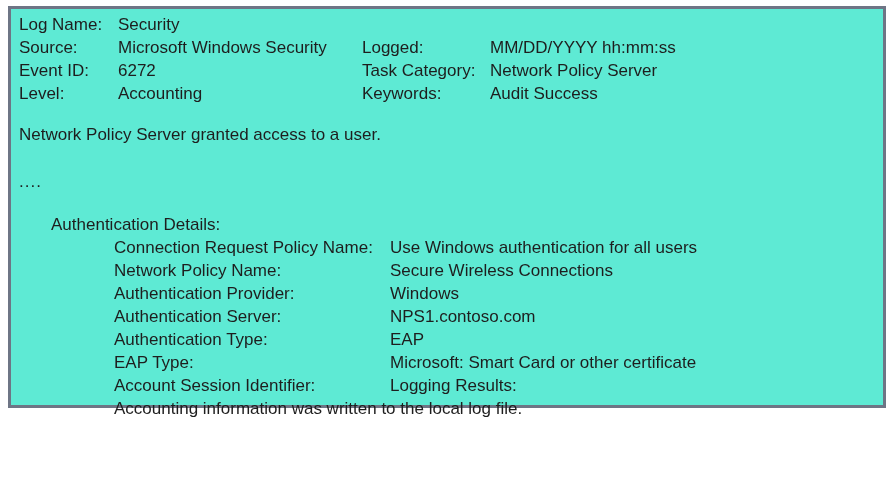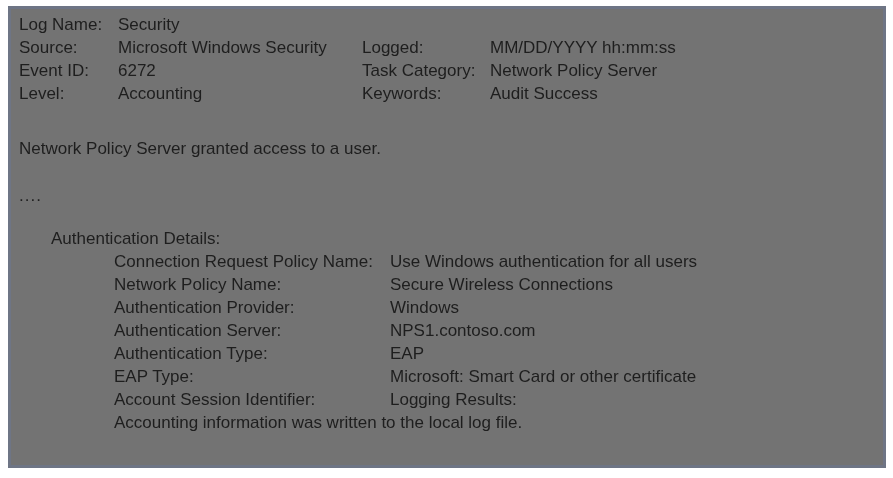--- a/index.html
+++ b/index.html
@@ -10,32 +10,32 @@
     position: relative;
     overflow: hidden;
     font-family: "Liberation Sans", sans-serif;
     color: #1e1e1e;
   }
   .frame {
     position: absolute;
     left: 8px;
     top: 6px;
     width: 878px;
-    height: 462px;
+    height: 402px;
     box-sizing: border-box;
     border: 3px solid var(--border-color, #6e7585);
     padding: 4px 10px 9px 8px;
-    background: #737373;
+    background: #5eead4;
   }
   .txt { font-size: 17px; line-height: 23px; white-space: nowrap; }
   .header-grid {
     display: grid;
     grid-template-columns: 99px 244px 128px auto;
   }
-  .description { margin-top: 32px; }
+  .description { margin-top: 18px; }
   .ellipsis { margin-top: 24px; letter-spacing: 1px; }
   .section-title { margin-top: 20px; margin-left: 32px; }
   .details-grid {
     display: grid;
     grid-template-columns: 276px auto;
     margin-left: 95px;
   }
 </style>
 </head>
 <body style="color: rgb(30, 30, 30); background: rgb(255, 255, 255);">

